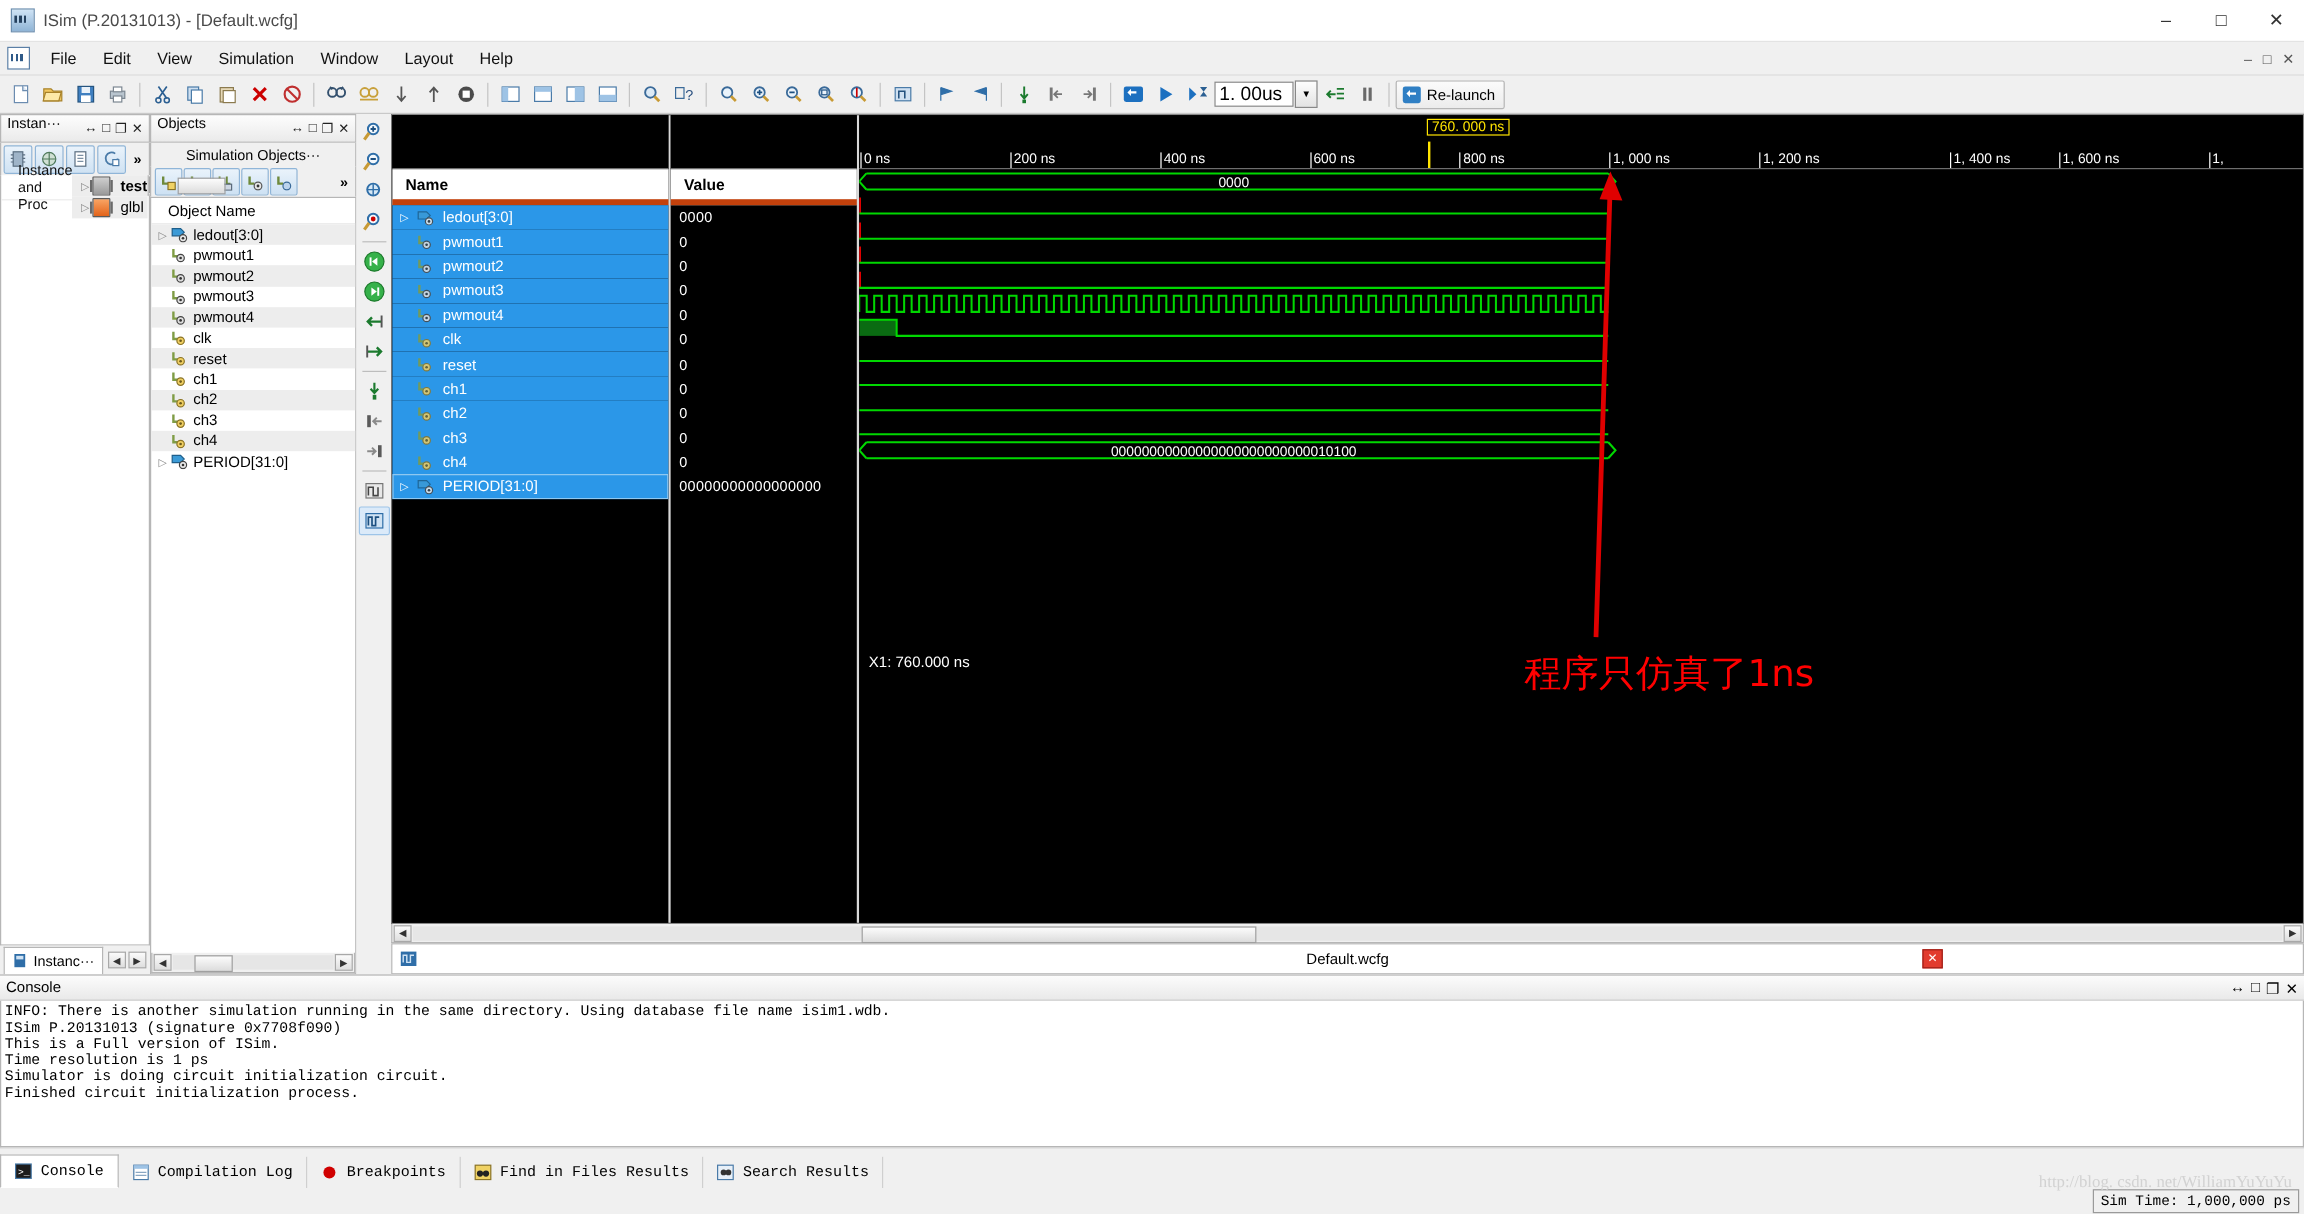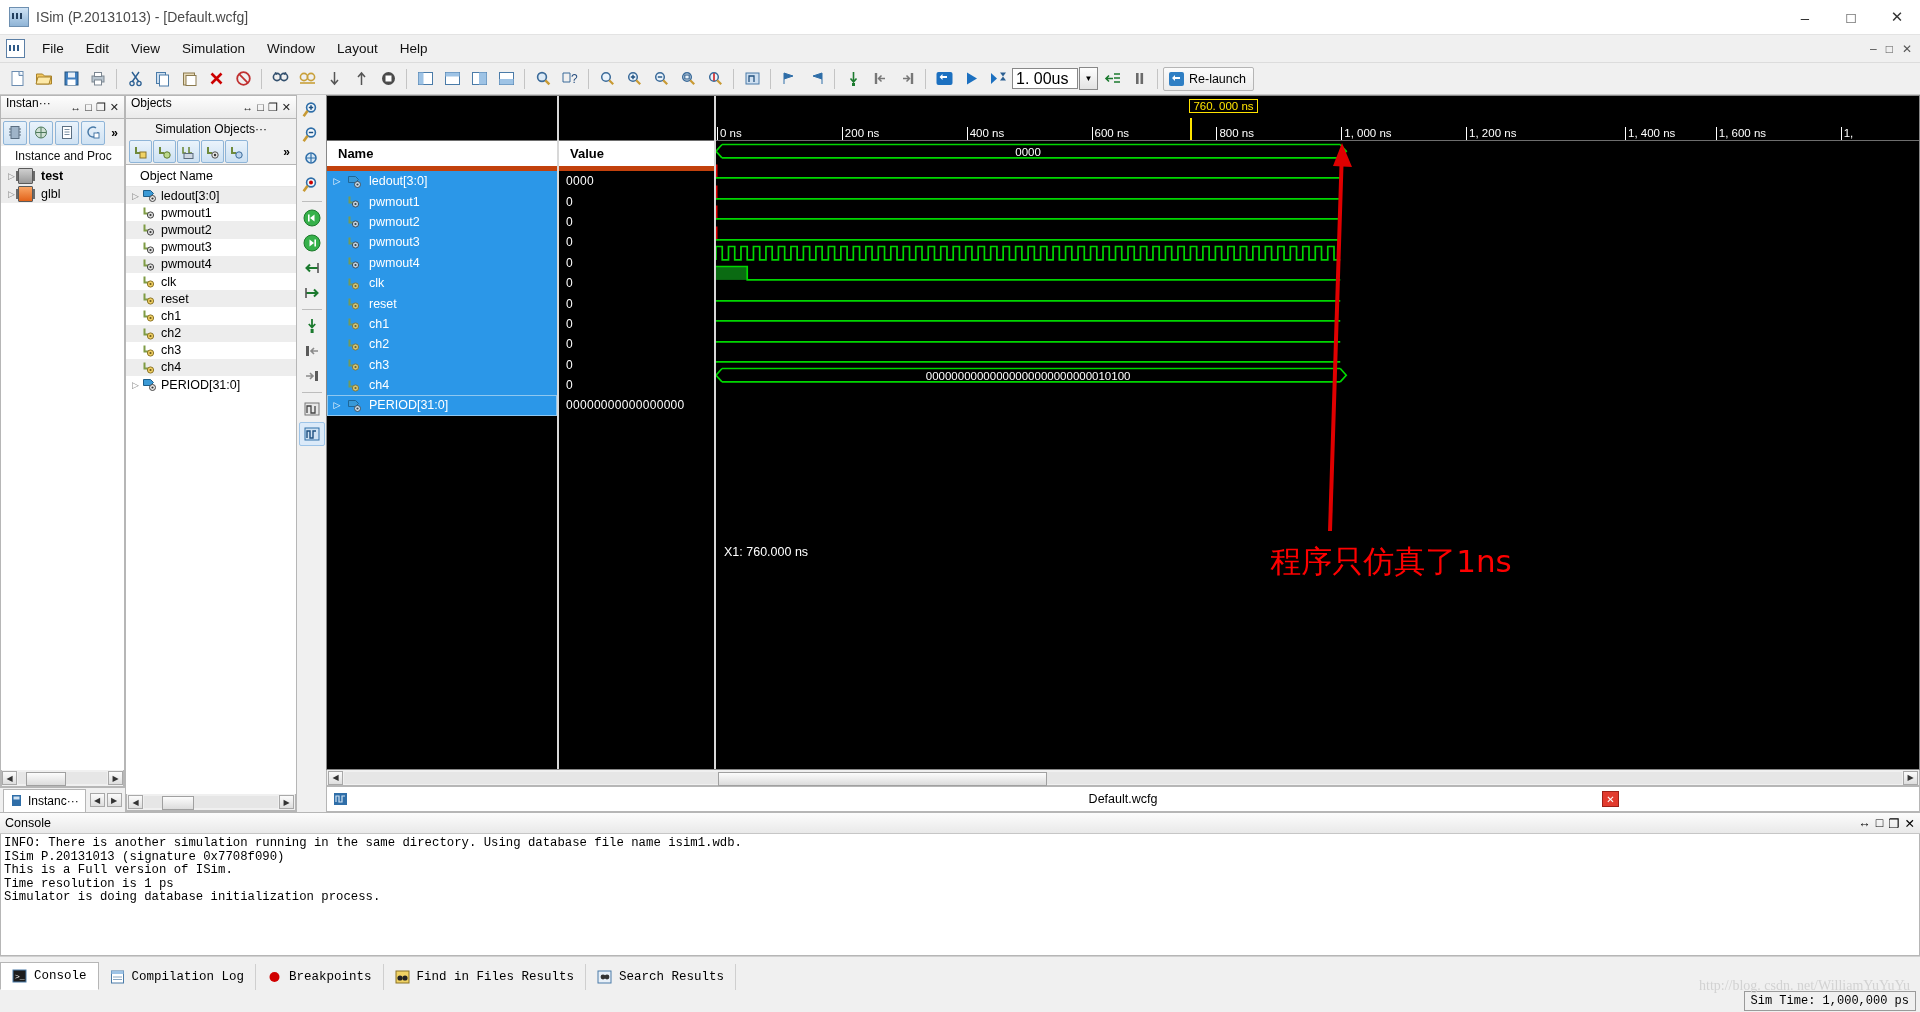--- a/index.html
+++ b/index.html
@@ -36,21 +36,21 @@
 
   
   .panelhdr{height:22px;background:linear-gradient(#fdfdfd,#eaeaea);border:1px solid #b6b6b6;display:flex;padding:0 2px 0 5px;font-size:12px;font-family:"Liberation Sans",sans-serif;}
   .panelhdr .ptitle{white-space:nowrap;overflow:hidden;}
   .panelhdr .pbtns{margin-left:auto;display:flex;gap:4px;align-items:center;padding-right:3px;color:#222;font-size:11px;}
 
   
   .instpanel{width:125px;display:flex;flex-direction:column;background:#f0f0f0;flex:0 0 125px;}
   .inst-tools{height:27px;background:#f0f0f0;display:flex;align-items:center;gap:2px;padding:0 2px;border-left:1px solid #b6b6b6;border-right:1px solid #b6b6b6;}
   .itb{width:22px;height:22px;border:1px solid #8fb5d8;background:linear-gradient(#eaf3fb,#cfe2f3);display:flex;align-items:center;justify-content:center;border-radius:2px;}
-  .instbody{flex:1;background:#fff;border:1px solid #b6b6b6;border-top:none;display:flex;flex-direction:column;min-height:0;}
+  .instbody{flex:1;background:#fff;border:1px solid #b6b6b6;border-top:none;display:flex;flex-direction:row;min-height:0;}
   .inst-col{height:20px;display:flex;align-items:center;padding-left:14px;font-size:12px;border-bottom:1px solid #ececec;color:#111;}
   .treerow{height:18px;display:flex;align-items:center;font-size:12.5px;padding-left:4px;}
   .treerow.alt{background:#ededed;}
   .arrow{width:13px;text-align:center;color:#888;font-size:9px;}
   .chipicon{width:13px;height:14px;margin-right:5px;border:1px solid #5a5a5a;border-radius:1px;position:relative;}
   .chipicon.gray{background:linear-gradient(#cfcfcf,#9a9a9a);}
   .chipicon.orange{background:linear-gradient(#f9a564,#e2631a);}
   .chipicon:before,.chipicon:after{content:"";position:absolute;top:2px;bottom:2px;width:2px;background:#6a6a6a;}
   .chipicon:before{left:-3px;}.chipicon:after{right:-3px;}
   .inst-hscroll{height:16px;background:#f0f0f0;border:1px solid #b6b6b6;border-top:none;display:flex;align-items:center;}
@@ -1049,21 +1049,22 @@
         <span>❐</span>
         <span>✕</span>
       </span>
     </div>
     <div class="conbody">
       <div id="console-lines">
           <div class="conline">INFO: There is another simulation running in the same directory. Using database file name isim1.wdb.</div>
           <div class="conline">ISim P.20131013 (signature 0x7708f090)</div>
           <div class="conline">This is a Full version of ISim.</div>
           <div class="conline">Time resolution is 1 ps</div>
-          <div class="conline">Simulator is doing database initialization process.</div>
+          <div class="conline">Simulator is doing circuit initialization circuit.</div>
+          <div class="conline">Finished circuit initialization process.</div>
         </div>
     </div>
     <div class="bottomtabs" id="bottom-tabs">
         <div class="btab active">
           <span>
             <svg width="15" height="14">
               <rect x="1" y="1" width="13" height="12" fill="#1c1c1c" stroke="#4a7ba8"></rect>
               <text x="3" y="10" font-size="8" fill="#fff" font-family="Liberation Mono">&gt;_</text>
             </svg>
           </span>

